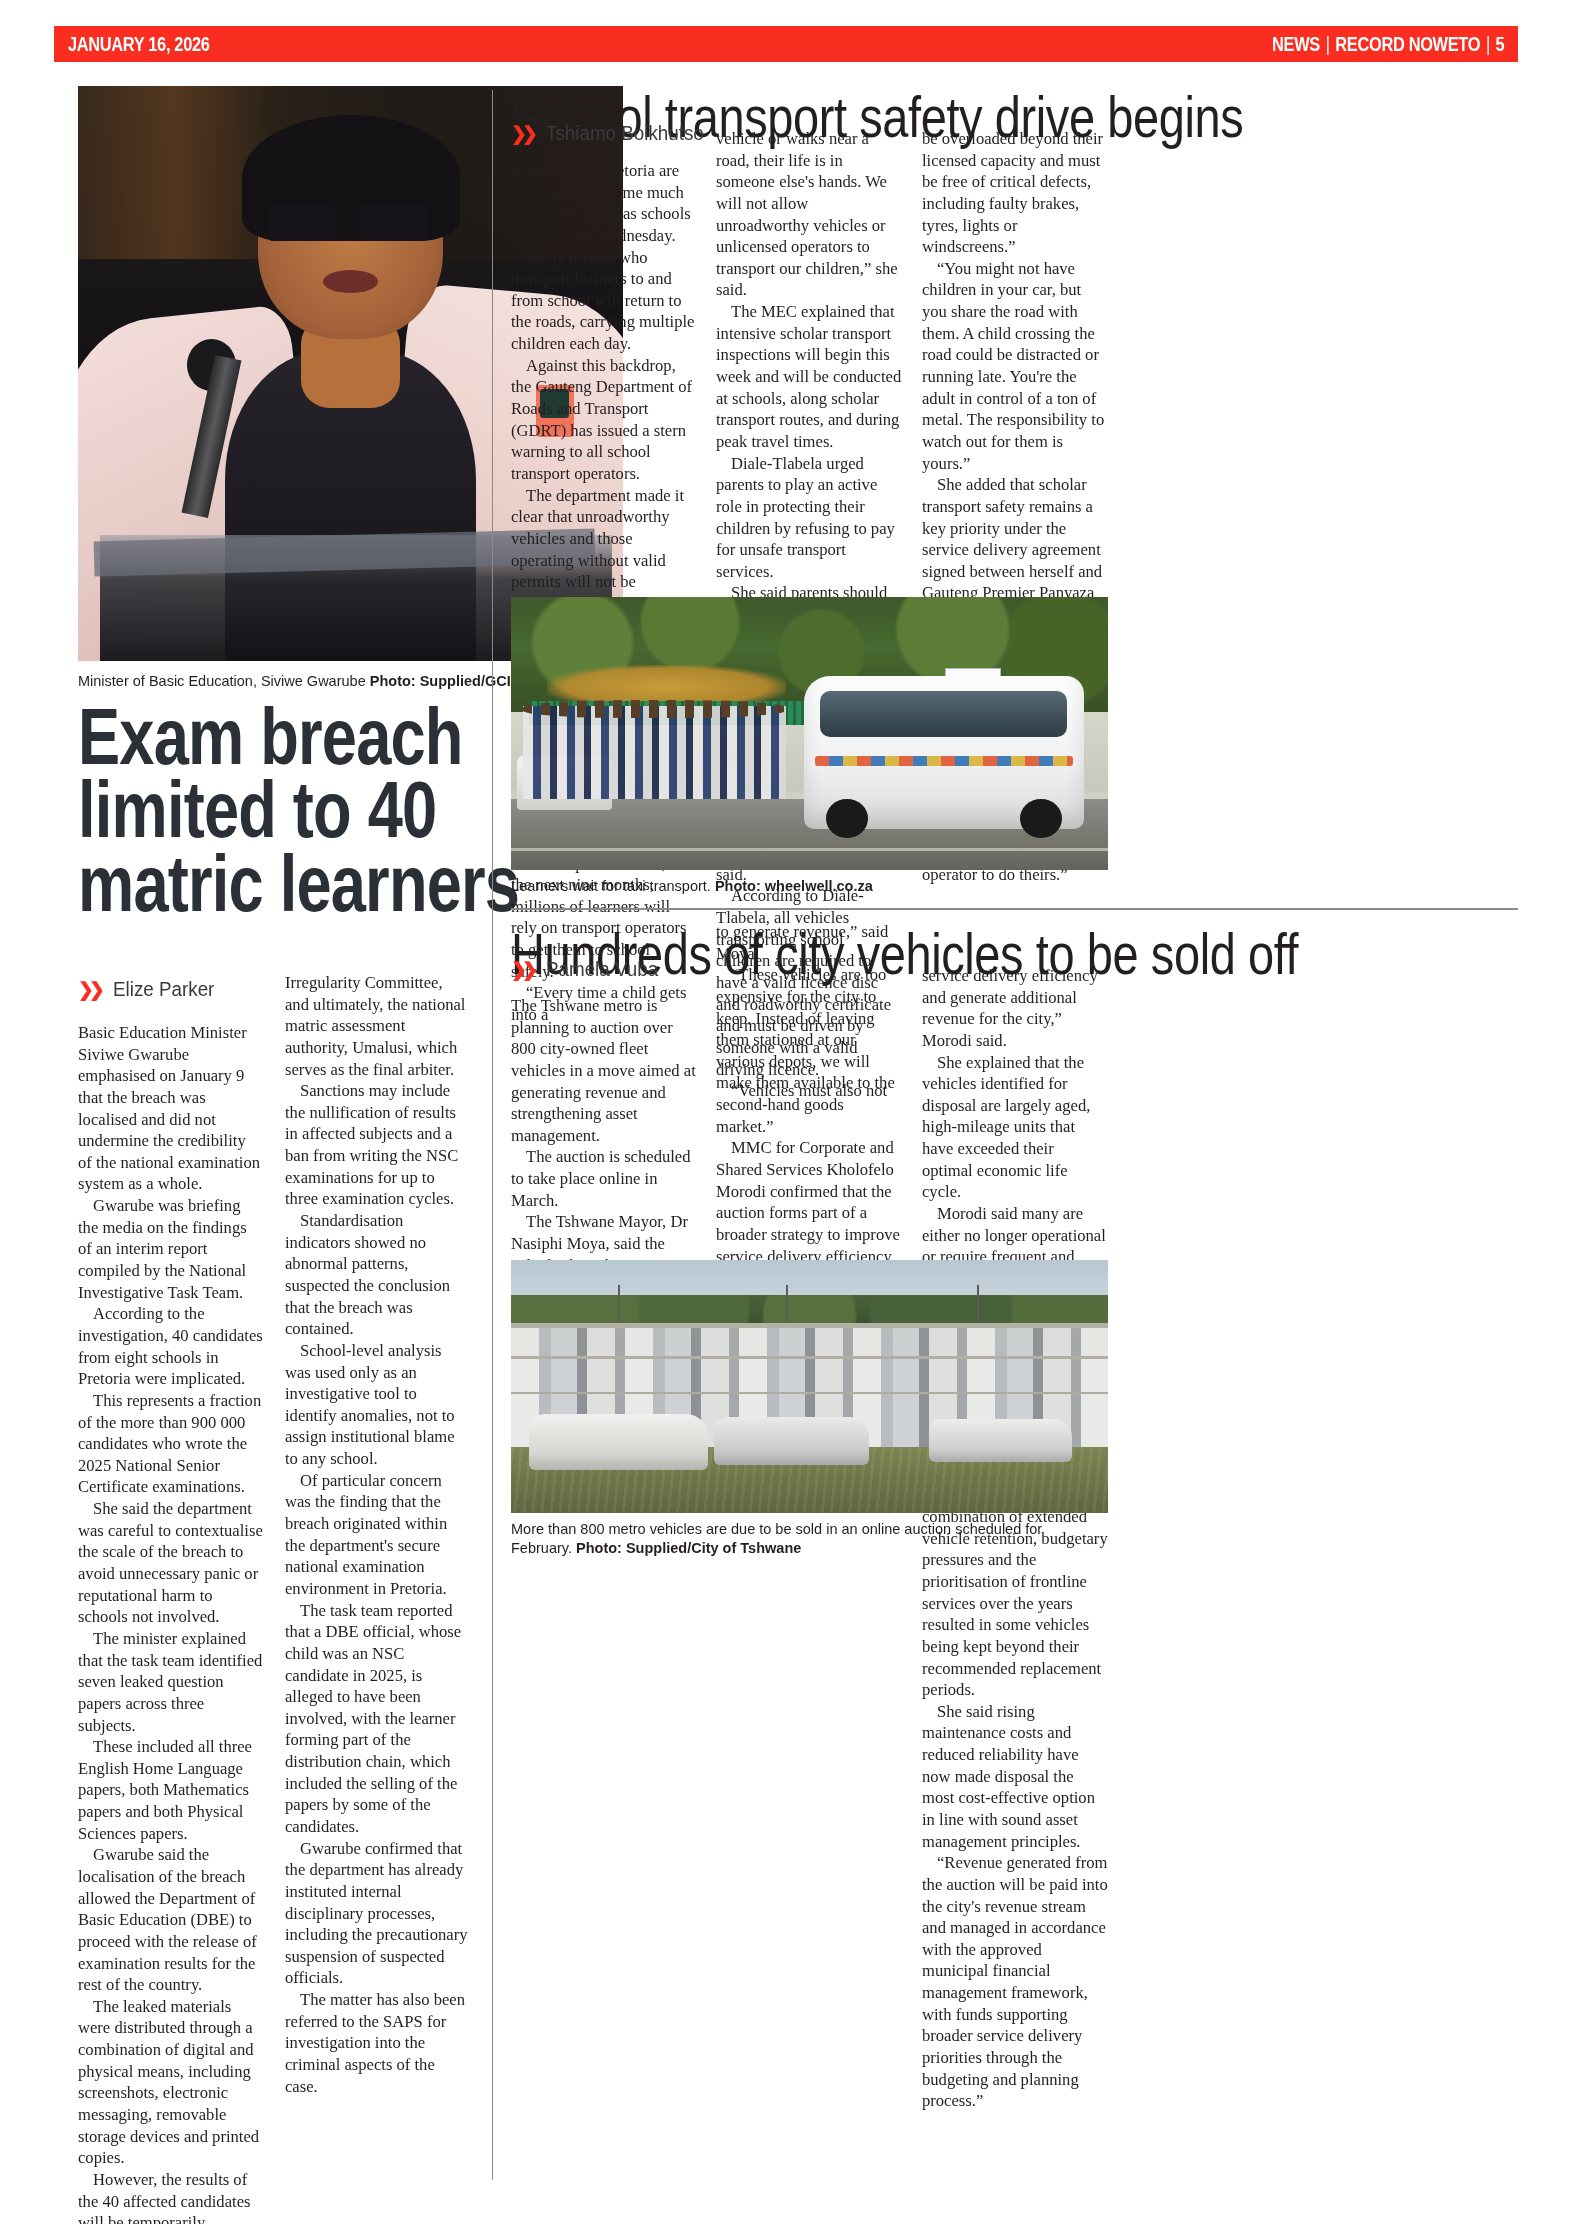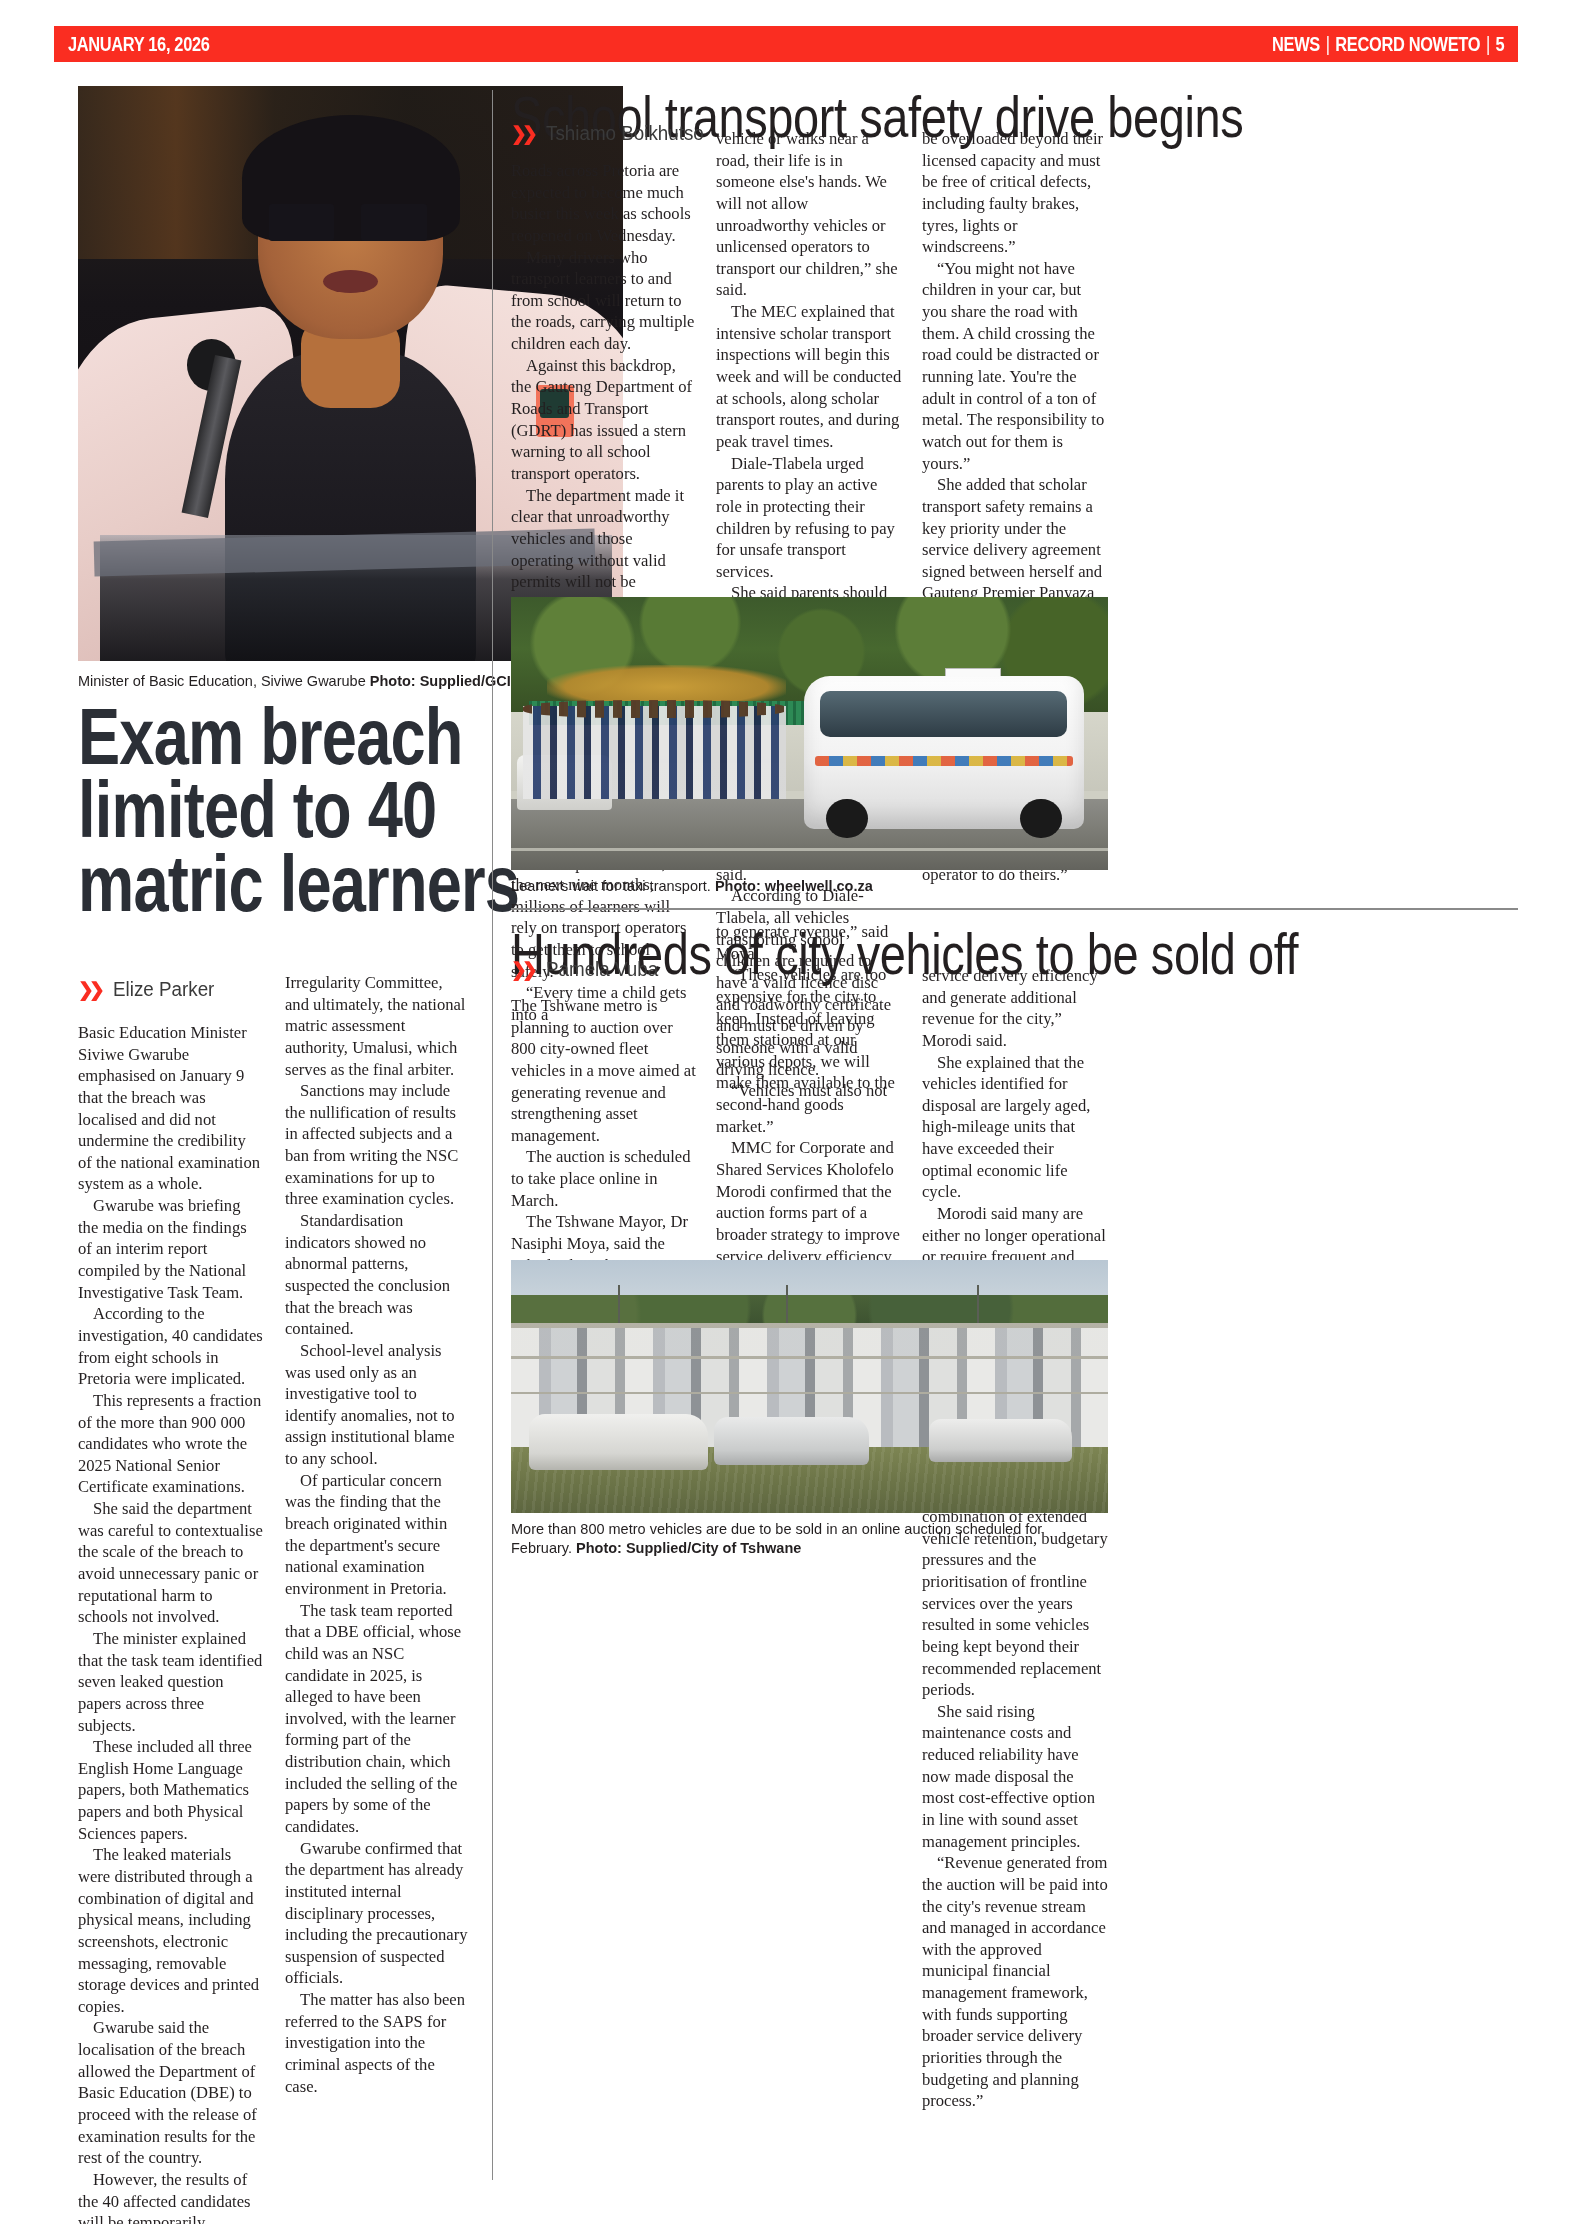--- a/index.html
+++ b/index.html
@@ -346,22 +346,22 @@
   </div>
 
   <div class="bodycol" id="main-col-0" style="left:78px; top:1022px; width:185px;">
       <p>Basic Education Minister Siviwe Gwarube emphasised on January 9 that the breach was localised and did not undermine the credibility of the national examination system as a whole.</p>
       <p class="ind">Gwarube was briefing the media on the findings of an interim report compiled by the National Investigative Task Team.</p>
       <p class="ind">According to the investigation, 40 candidates from eight schools in Pretoria were implicated.</p>
       <p class="ind">This represents a fraction of the more than 900 000 candidates who wrote the 2025 National Senior Certificate examinations.</p>
       <p class="ind">She said the department was careful to contextualise the scale of the breach to avoid unnecessary panic or reputational harm to schools not involved.</p>
       <p class="ind">The minister explained that the task team identified seven leaked question papers across three subjects.</p>
       <p class="ind">These included all three English Home Language papers, both Mathematics papers and both Physical Sciences papers.</p>
+      <p class="ind">Gwarube said the localisation of the breach allowed the Department of Basic Education (DBE) to proceed with the release of examination results for the rest of the country.</p>
       <p class="ind">The leaked materials were distributed through a combination of digital and physical means, including screenshots, electronic messaging, removable storage devices and printed copies.</p>
-      <p class="ind">Gwarube said the localisation of the breach allowed the Department of Basic Education (DBE) to proceed with the release of examination results for the rest of the country.</p>
       <p class="ind">However, the results of the 40 affected candidates will be temporarily withheld while formal irregularity processes are concluded.</p>
     </div>
   <div class="bodycol" id="main-col-1" style="left:285px; top:972px; width:185px;">
       <p>Irregularity Committee, and ultimately, the national matric assessment authority, Umalusi, which serves as the final arbiter.</p>
       <p class="ind">Sanctions may include the nullification of results in affected subjects and a ban from writing the NSC examinations for up to three examination cycles.</p>
       <p class="ind">Standardisation indicators showed no abnormal patterns, suspected the conclusion that the breach was contained.</p>
       <p class="ind">School-level analysis was used only as an investigative tool to identify anomalies, not to assign institutional blame to any school.</p>
       <p class="ind">Of particular concern was the finding that the breach originated within the department's secure national examination environment in Pretoria.</p>
       <p class="ind">The task team reported that a DBE official, whose child was an NSC candidate in 2025, is alleged to have been involved, with the learner forming part of the distribution chain, which included the selling of the papers by some of the candidates.</p>
       <p class="ind">Gwarube confirmed that the department has already instituted internal disciplinary processes, including the precautionary suspension of suspected officials.</p>

